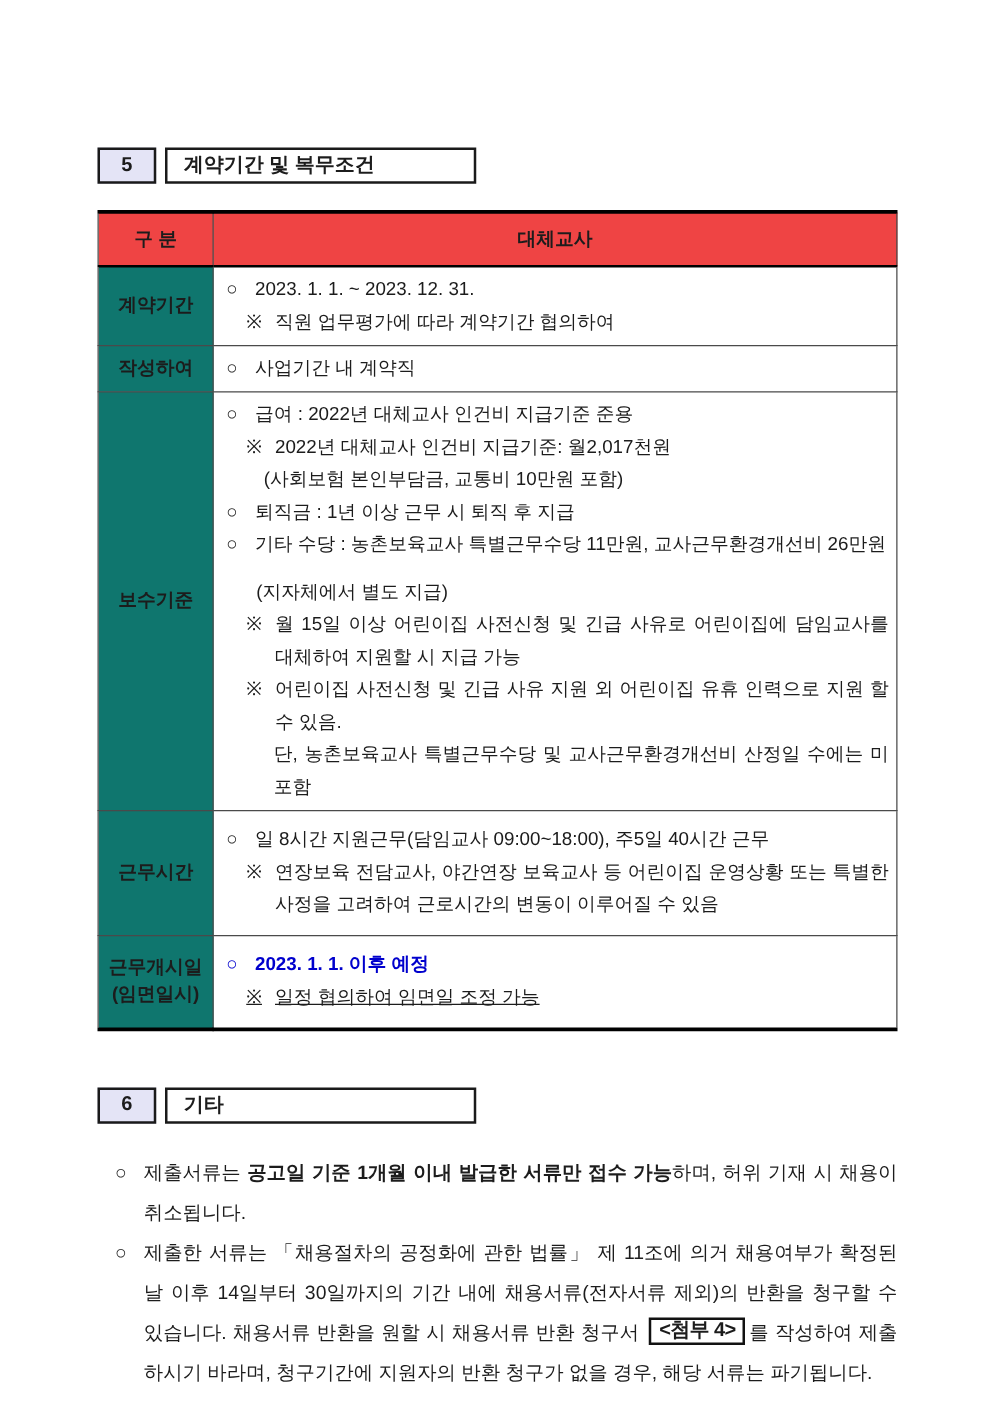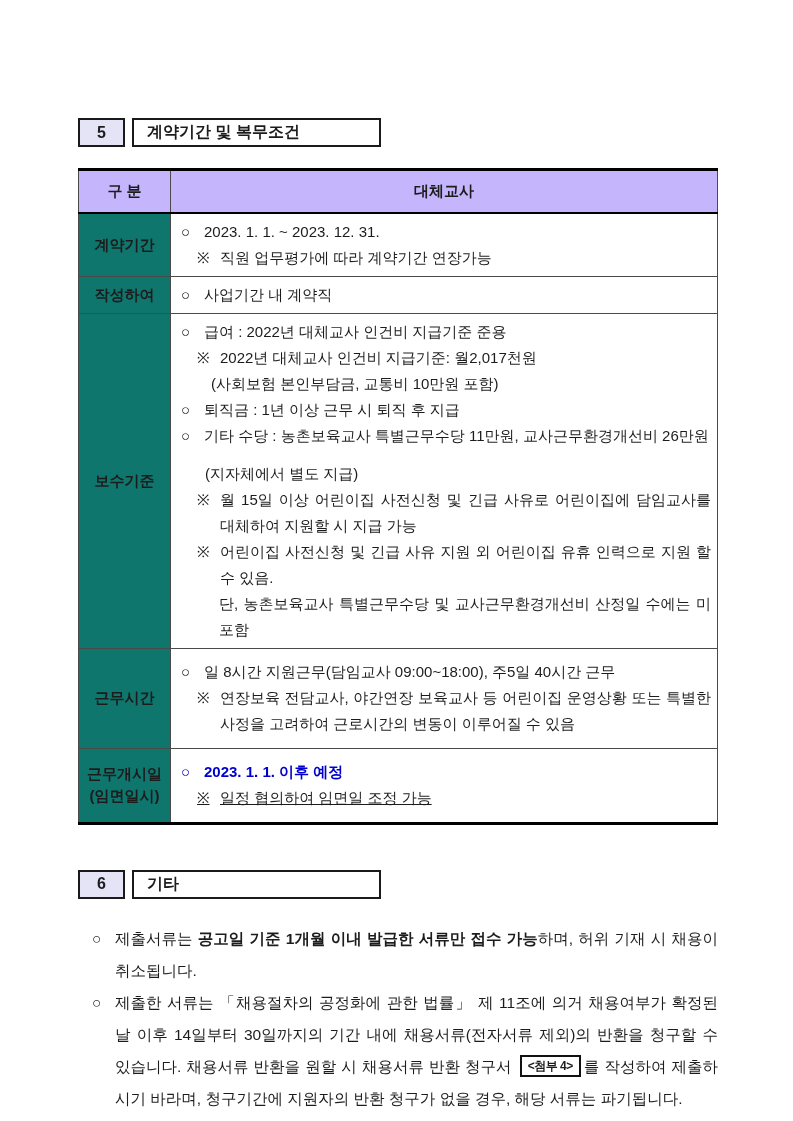--- a/index.html
+++ b/index.html
@@ -39,21 +39,21 @@
     border-collapse: collapse;
     border-top: 3px solid #000;
     border-bottom: 3px solid #000;
     table-layout: fixed;
   }
   table.terms th, table.terms td {
     border: 1px solid #4a4a4a;
     font-size: 15px;
   }
   table.terms thead th {
-    background: #c4b5fd;
+    background: #ef4444;
     height: 43px;
     text-align: center;
     font-weight: bold;
     border-bottom: 2px solid #000;
   }
   th.col-label { width: 92px; }
   tbody th.row-label {
     background: #0f766e;
     font-weight: bold;
     text-align: center;
@@ -87,21 +87,21 @@
   .st-blue, .st-blue .marker, .st-blue .line-text { color: #0000cd; font-weight: bold; }
   .st-underline .marker, .st-underline .line-text { text-decoration: underline; }
 
   .seg-bold { font-weight: bold; }
   .seg-blue-underline {
     color: #0000cd; font-weight: bold; text-decoration: underline;
   }
   .seg-boxed {
     display: inline-block;
     border: 2px solid #111;
-    font-size: 12px; font-weight: bold;
+    font-size: 16px; font-weight: bold;
     line-height: 16px;
     padding: 1px 6px;
     margin: 0 3px;
     vertical-align: 2px;
     white-space: nowrap;
     letter-spacing: -0.5px;
   }
 
   .note-block { margin-top: 24px; padding-left: 14px; width: 640px; }
 </style>
@@ -130,21 +130,21 @@
       <tbody>
         <tr class="row-contract">
           <th class="row-label">계약기간</th>
           <td class="row-content">
               <div class="line ind-0">
                 <span class="marker">○</span>
                 <span class="line-text">2023. 1. 1. ~ 2023. 12. 31.</span>
               </div>
               <div class="line ind-1">
                 <span class="marker">※</span>
-                <span class="line-text">직원 업무평가에 따라 계약기간 연장가능</span>
+                <span class="line-text">직원 업무평가에 따라 계약기간 협의하여</span>
               </div>
             </td>
         </tr>
         <tr class="row-type">
           <th class="row-label">작성하여</th>
           <td class="row-content">
               <div class="line ind-0">
                 <span class="marker">○</span>
                 <span class="line-text">사업기간 내 계약직</span>
               </div>

